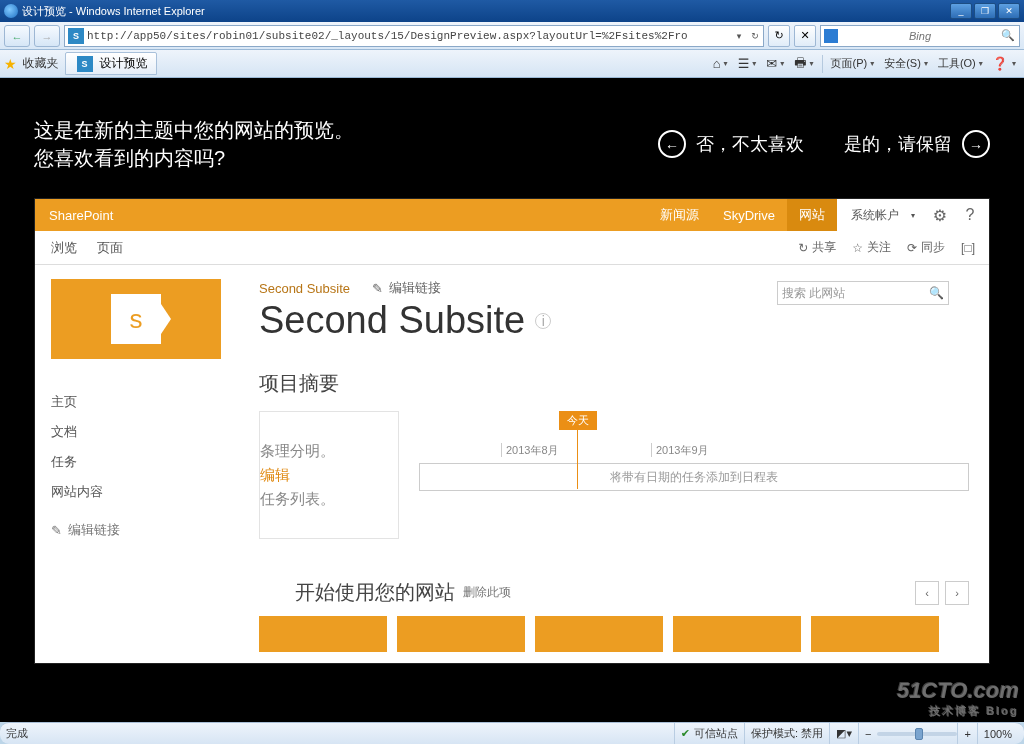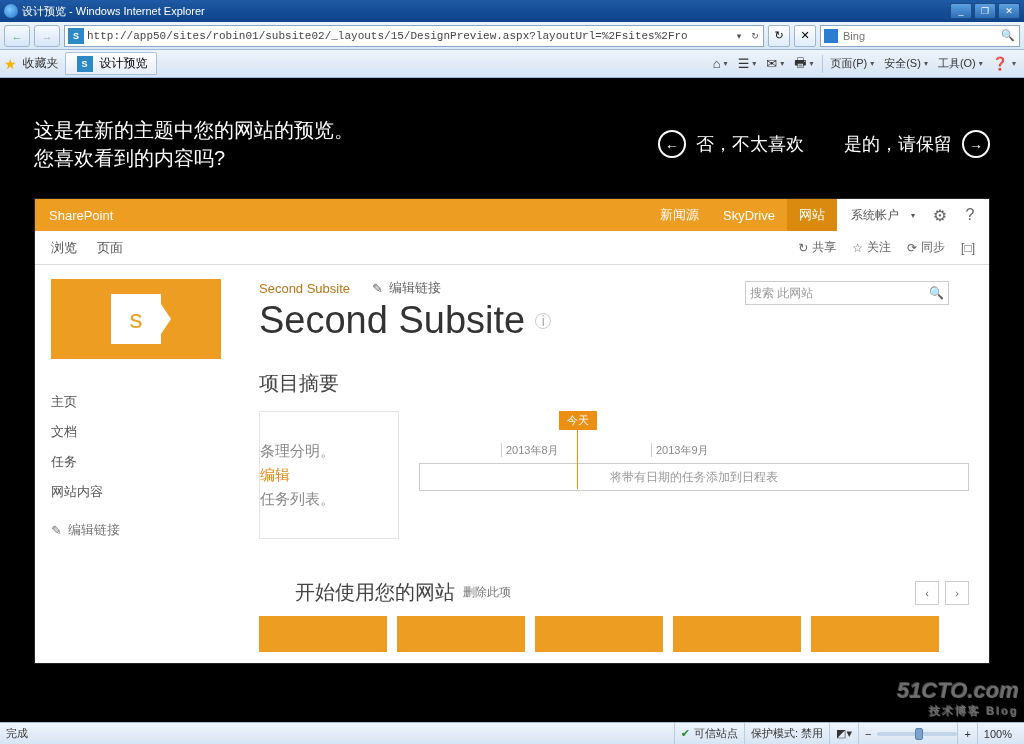--- a/index.html
+++ b/index.html
@@ -15,21 +15,21 @@
 
 .navbar { height: 28px; background: linear-gradient(#eef4fb,#d9e7f6); border-bottom: 1px solid #9bb9d6; display: flex; align-items: center; padding: 2px 4px; gap: 4px; }
 .navbtn { width: 26px; height: 22px; border: 1px solid #9db7d4; border-radius: 3px; background: linear-gradient(#f6faff,#d6e6f6); display: flex; align-items: center; justify-content: center; font-size: 11px; color: #4a6; }
 .navbtn.disabled { color: #aaa; }
 .addr-wrap { flex: 1; display: flex; align-items: center; height: 22px; border: 1px solid #8aa8c8; background: #fff; }
 .addr-icon { width: 16px; height: 16px; background: #2d89c5; margin: 0 3px; display: flex; align-items: center; justify-content: center; color: #fff; font-size: 9px; font-weight: bold; }
 .addr-input { flex: 1; border: 0; font-size: 11px; color: #444; font-family: "Courier New", monospace; outline: none; }
 .addr-drop { width: 16px; text-align: center; font-size: 9px; color: #555; }
 .small-btn { width: 22px; height: 22px; border: 1px solid #9db7d4; background: linear-gradient(#fff,#e0ecf8); border-radius: 2px; display: flex; align-items: center; justify-content: center; font-size: 11px; }
 .search-wrap { width: 200px; display: flex; align-items: center; height: 22px; border: 1px solid #8aa8c8; background: #fff; }
-.search-input { flex: 1; border: 0; font-size: 11px; color: #888; outline: none; padding-left: 2px; }
+.search-input { flex: 1; border: 0; font-size: 11px; color: #888; font-style: italic; outline: none; padding-left: 2px; text-align: center; }
 .search-go { width: 22px; text-align: center; font-size: 11px; color: #555; }
 
 
 .favbar { height: 28px; background: linear-gradient(#eef4fb,#d5e4f4); border-bottom: 1px solid #9bb9d6; display: flex; align-items: center; padding: 0 4px; gap: 6px; font-size: 12px; }
 .fav-star { color: #f6b200; font-size: 14px; }
 .fav-label { color: #333; }
 .tab { display: flex; align-items: center; gap: 4px; background: linear-gradient(#fff,#e6eef8); border: 1px solid #a8c0da; padding: 2px 8px; border-radius: 2px 2px 0 0; }
 .favspacer { flex: 1; }
 .cmdbar { display: flex; align-items: center; gap: 2px; font-size: 11px; color: #333; }
 .cmd { display: flex; align-items: center; gap: 2px; padding: 2px 4px; border-radius: 2px; }
@@ -69,21 +69,21 @@
 .ql li { padding: 6px 0; }
 .ql li.edit { color: #777; display:flex; align-items:center; gap:6px; margin-top:8px; }
 
 .maincol { flex: 1; }
 .crumb-row { display: flex; align-items: center; gap: 22px; font-size: 13px; color: #666; margin-bottom: 2px; }
 .crumb-row .bc { color: #b77516; }
 .crumb-row .el { display:flex; align-items:center; gap:6px; }
 .page-title { font-size: 38px; font-weight: 300; color: #333; display: flex; align-items: center; gap: 10px; margin-bottom: 28px; }
 .page-title .inf { font-size: 14px; color: #aaa; border:1px solid #ccc; border-radius:50%; width:16px; height:16px; display:inline-flex; align-items:center; justify-content:center; }
 .search-site { position: absolute; right: 40px; top: 82px; }
-.search-box { width: 204px; height: 24px; border: 1px solid #ccc; display: flex; align-items: center; padding: 0 4px; font-size: 12px; color: #999; }
+.search-box { width: 172px; height: 24px; border: 1px solid #ccc; display: flex; align-items: center; padding: 0 4px; font-size: 12px; color: #999; }
 .search-box .mag { margin-left: auto; color: #888; }
 
 .sect-h { font-size: 20px; font-weight: 300; color: #444; margin-bottom: 14px; }
 .summary-row { display: flex; gap: 20px; margin-bottom: 40px; }
 .sum-card { width: 140px; height: 128px; border: 1px solid #e3e3e3; display: flex; flex-direction: column; align-items: flex-start; justify-content: center; font-size: 15px; color: #888; line-height: 1.6; }
 .sum-card .ed { color: #e08a12; }
 .timeline { flex: 1; position: relative; padding-top: 4px; }
 .today-tag { position: absolute; left: 140px; top: 0; background: #eb8f15; color: #fff; font-size: 11px; padding: 2px 8px; }
 .today-line { position:absolute; left:158px; top:18px; width:1px; height:60px; background:#eb8f15; }
 .months { display: flex; font-size: 11px; color: #888; margin-top: 28px; }
@@ -93,21 +93,21 @@
 .getstart-row { display: flex; align-items: center; gap: 0; margin-left: 36px; }
 .getstart-row .hh { font-size: 20px; font-weight: 300; color: #444; }
 .getstart-row .del { font-size: 12px; color: #777; margin-left: 8px; }
 .gs-spacer { flex:1; }
 .pager { display:flex; gap:6px; }
 .pgbtn { width:24px; height:24px; border:1px solid #ccc; display:flex; align-items:center; justify-content:center; font-size:11px; color:#666; }
 .tiles { display:flex; gap:10px; margin-top:10px; }
 .tile { width:128px; height:36px; background:#ec9d22; }
 
 
-.statusbar { position: absolute; bottom: 0; left: 0; right: 0; height: 22px; background: linear-gradient(#eef4fb,#d7e5f4); border-top: 1px solid #a8bed6; display: flex; align-items: center; font-size: 11px; color: #333; padding: 0 6px; }
+.statusbar { position: absolute; bottom: 0; left: 0; right: 0; height: 22px; background: linear-gradient(#eef4fb,#d7e5f4); border-top: 1px solid #a8bed6; display: flex; align-items: center; font-size: 11px; color: #333; padding: 0 6px; border-radius: 9px; }
 .statusbar .sseg { display: flex; align-items: center; gap: 4px; padding: 0 6px; border-left: 1px solid #b9cde2; height: 100%; }
 .statusbar .sflex { flex: 1; }
 .zoom-track { width: 80px; height: 4px; background: #c3d4e6; position: relative; border-radius: 2px; }
 .zoom-thumb { position: absolute; left: 38px; top: -4px; width: 8px; height: 12px; background: #7aa4cf; border: 1px solid #5a84af; border-radius: 2px; }
 
 .watermark { position:absolute; right:6px; bottom:26px; font-size:22px; font-style:italic; color:rgba(120,120,120,.55); font-weight:bold; text-shadow:1px 1px 0 rgba(255,255,255,.4); pointer-events:none; }
 .watermark small{ display:block; font-size:11px; text-align:right; font-style:normal; letter-spacing:2px; }
 
 .sp-frame { position: relative; }
 </style>

